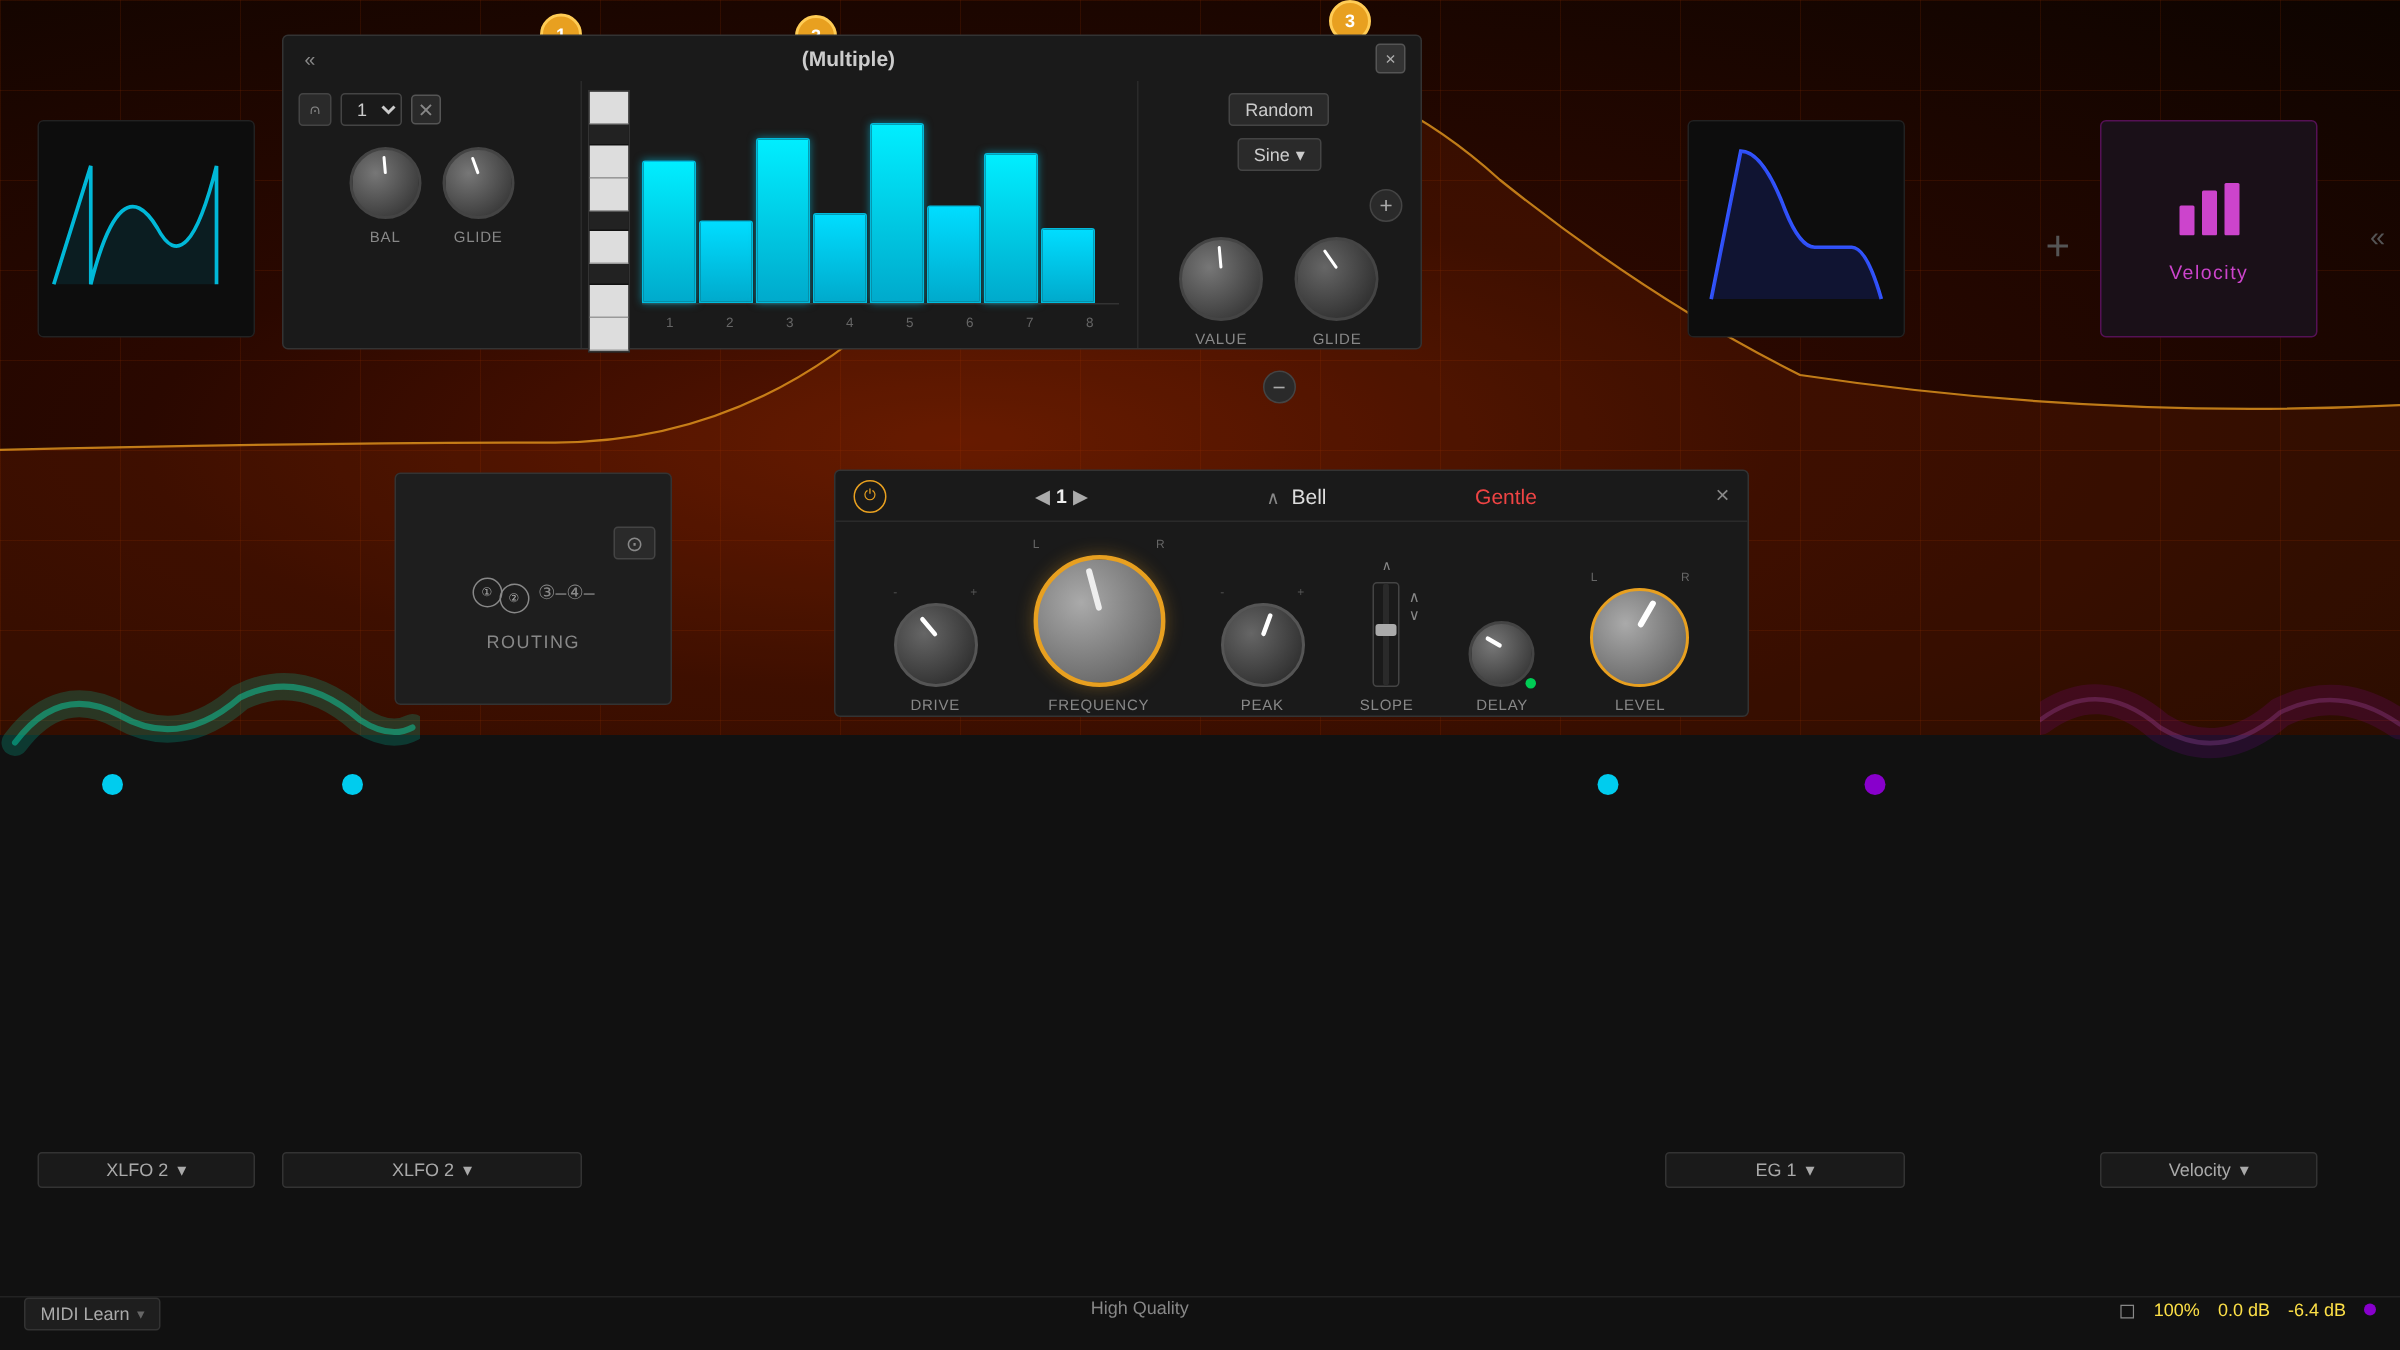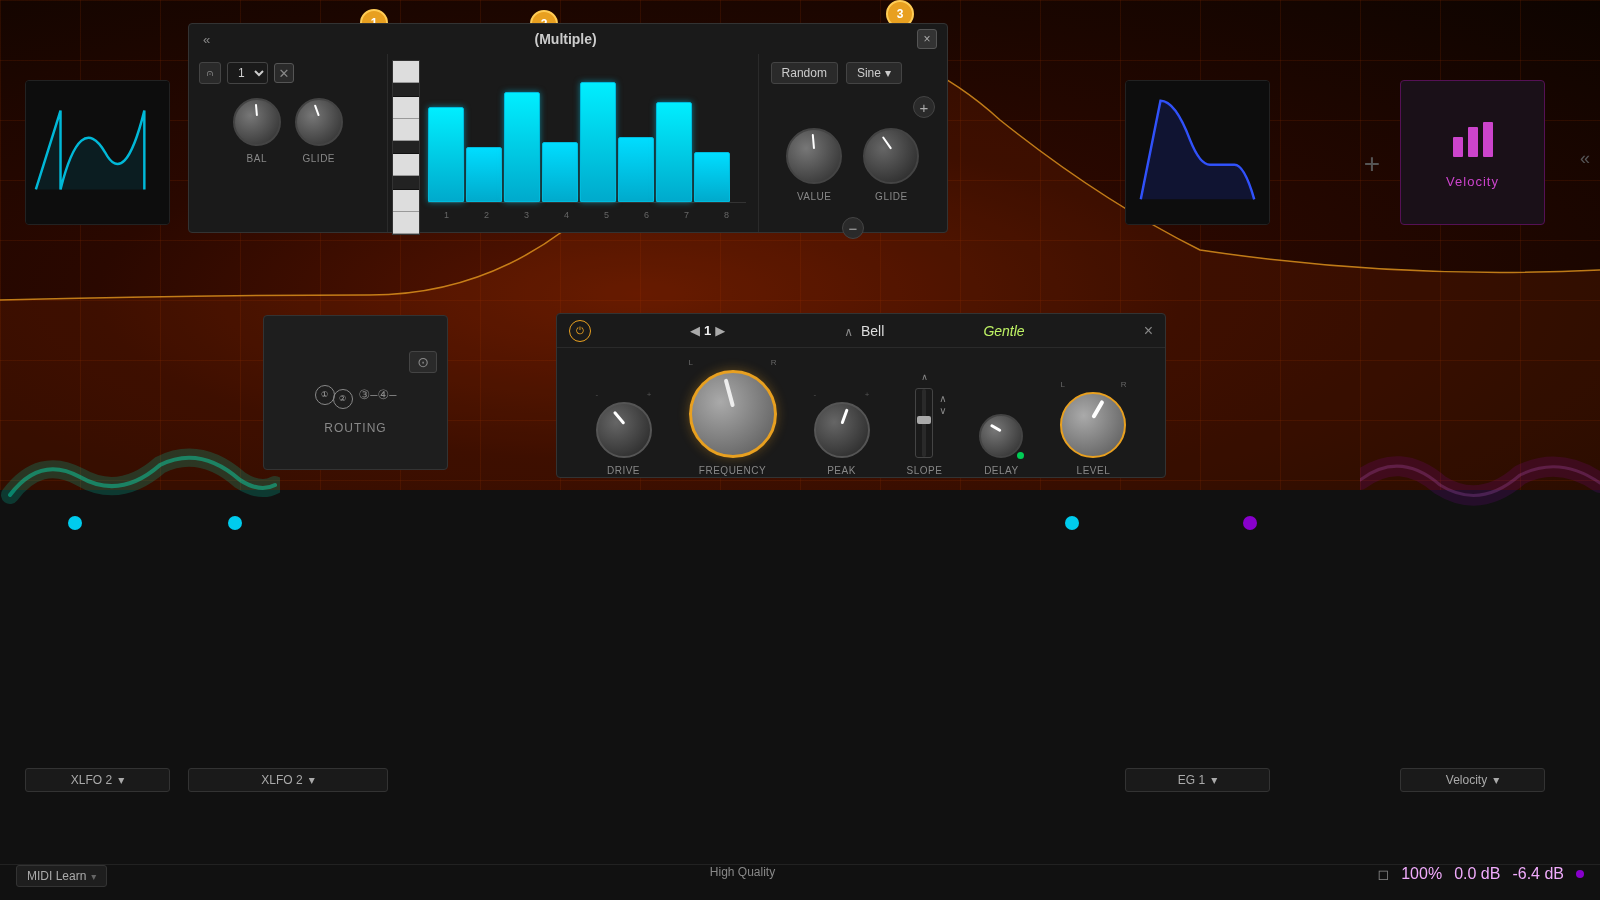--- a/index.html
+++ b/index.html
@@ -154,21 +154,21 @@
 
     .filter-band-num {
       font-size: 13px; color: #eee; font-weight: bold;
     }
 
     .filter-type-label {
       font-size: 14px; color: #ddd; margin-left: 20px;
     }
 
     .filter-style-label {
-      font-size: 14px; color: #bef264; margin-right: 20px; font-style: italic;
+      font-size: 14px; color: #ef4444; margin-right: 20px;
     }
 
     .filter-close-btn {
       font-size: 16px; color: #888; cursor: pointer;
     }
 
     #filter-knobs {
       display: flex; align-items: flex-end; justify-content: space-around;
       padding: 10px 20px 10px;
       flex: 1;
@@ -440,21 +440,21 @@
 
     
     #xlfo2-right {
       width: 200px;
       padding: 8px 12px;
       display: flex; flex-direction: column; gap: 10px;
       border-left: 1px solid #2a2a2a;
     }
 
     #xlfo2-top-controls {
-      display: flex; align-items: center; gap: 8px;
+      display: flex; align-items: center; gap: 8px; flex-direction: column;
     }
 
     .dropdown-btn {
       background: #2a2a2a; border: 1px solid #444;
       color: #ccc; font-size: 12px;
       padding: 3px 10px; border-radius: 3px;
       cursor: pointer; display: flex; align-items: center; gap: 4px;
     }
 
     .add-minus-btn {
@@ -544,21 +544,21 @@
 
     .footer-right {
       display: flex; align-items: center; gap: 12px;
     }
 
     .footer-icon {
       font-size: 14px; color: #888; cursor: pointer;
     }
 
     .footer-stat {
-      font-size: 16px; color: #f0abfc;
+      font-size: 12px; color: #fde047;
     }
 
     .footer-db-dot {
       width: 8px; height: 8px;
       border-radius: 50%;
       background: #8800cc;
       display: inline-block;
     }
 
     
@@ -871,21 +871,21 @@
 
 <div id="eg1-panel">
   <svg viewBox="0 0 145 145" width="145" height="145">
     <rect width="145" height="145" fill="#0d0d0d"></rect>
 
     <path d="M15,120 L35,20 Q50,20 65,60 Q75,85 85,85 L110,85 Q120,85 130,120" fill="none" stroke="#3355ff" stroke-width="2.5"></path>
     <path d="M15,120 L35,20 Q50,20 65,60 Q75,85 85,85 L110,85 Q120,85 130,120 L15,120 Z" fill="rgba(30,50,200,0.2)"></path>
   </svg>
 </div>
 
-<div style="position:absolute; right:330px; top:768px; width:145px; text-align:center;">
+<div style="position:absolute; right:330px; top:768px; width:160px; text-align:center;">
   <div style="background:#1a1a1a; border:1px solid #333; border-radius:3px; padding:4px 8px; display:flex; align-items:center; justify-content:center; gap:6px; font-size:12px; color:#aaa;">
     <span>EG 1</span>
     <span style="cursor:pointer;">▾</span>
   </div>
 </div>
 
 <div id="velocity-panel">
   <div class="velocity-icon">
     
     <svg width="48" height="40" viewBox="0 0 48 40">

